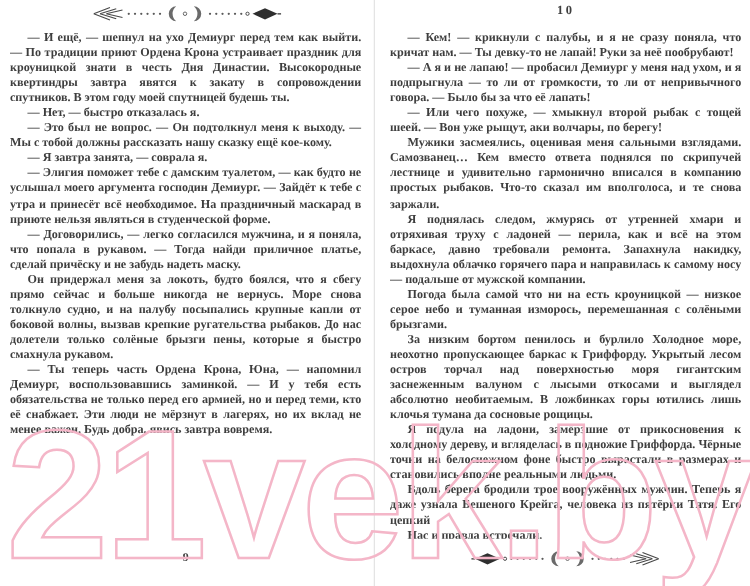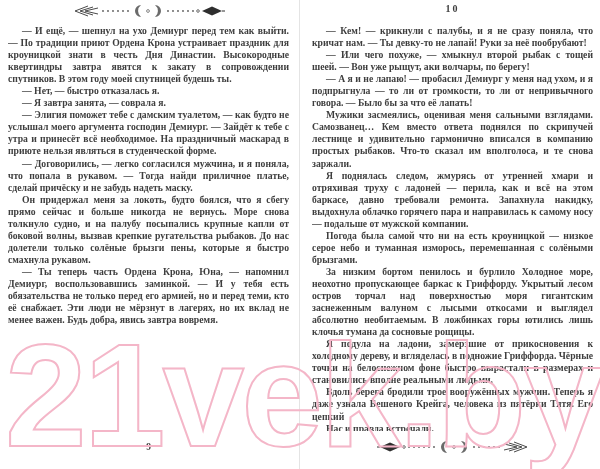--- a/index.html
+++ b/index.html
@@ -79,35 +79,36 @@
             <circle cx="120" cy="8" r="0.9"></circle>
         </g>
         <circle cx="125" cy="8" r="1.3" fill="none" stroke="#4a4a4a" stroke-width="0.8"></circle>
         <path d="M129,8 L139,3.5 L149,8 L139,12.5 Z" fill="#2e2e2e"></path>
         <path d="M149,8 L152,8" stroke="#2e2e2e" stroke-width="1"></path>
       </svg>
     </div>
     <div class="text-block">
         <p>— И ещё, — шепнул на ухо Демиург перед тем как выйти. — По традиции приют Ордена Крона устраивает праздник для кроуницкой знати в честь Дня Династии. Высокородные квертиндры завтра явятся к закату в сопровождении спутников. В этом году моей спутницей будешь ты.</p>
         <p>— Нет, — быстро отказалась я.</p>
+        <p>— Это был не вопрос. — Он подтолкнул меня к выходу. — Мы с тобой должны рассказать нашу сказку ещё кое-кому.</p>
         <p>— Я завтра занята, — соврала я.</p>
         <p>— Элигия поможет тебе с дамским туалетом, — как будто не услышал моего аргумента господин Демиург. — Зайдёт к тебе с утра и принесёт всё необходимое. На праздничный маскарад в приюте нельзя являться в студенческой форме.</p>
         <p>— Договорились, — легко согласился мужчина, и я поняла, что попала в рукавом. — Тогда найди приличное платье, сделай причёску и не забудь надеть маску.</p>
         <p>Он придержал меня за локоть, будто боялся, что я сбегу прямо сейчас и больше никогда не вернусь. Море снова толкнуло судно, и на палубу посыпались крупные капли от боковой волны, вызвав крепкие ругательства рыбаков. До нас долетели только солёные брызги пены, которые я быстро смахнула рукавом.</p>
         <p>— Ты теперь часть Ордена Крона, Юна, — напомнил Демиург, воспользовавшись заминкой. — И у тебя есть обязательства не только перед его армией, но и перед теми, кто её снабжает. Эти люди не мёрзнут в лагерях, но их вклад не менее важен. Будь добра, явись завтра вовремя.</p>
       </div>
     <div class="page-number">9</div>
   </div>
 
   <div class="page page-right">
     <div class="page-header">10</div>
     <div class="text-block">
         <p>— Кем! — крикнули с палубы, и я не сразу поняла, что кричат нам. — Ты девку-то не лапай! Руки за неё пообрубают!</p>
+        <p>— А я и не лапаю! — пробасил Демиург у меня над ухом, и я подпрыгнула — то ли от громкости, то ли от непривычного говора. — Было бы за что её лапать!</p>
         <p>— Или чего похуже, — хмыкнул второй рыбак с тощей шеей. — Вон уже рыщут, аки волчары, по берегу!</p>
-        <p>— А я и не лапаю! — пробасил Демиург у меня над ухом, и я подпрыгнула — то ли от громкости, то ли от непривычного говора. — Было бы за что её лапать!</p>
         <p>Мужики засмеялись, оценивая меня сальными взглядами. Самозванец… Кем вместо ответа поднялся по скрипучей лестнице и удивительно гармонично вписался в компанию простых рыбаков. Что-то сказал им вполголоса, и те снова заржали.</p>
         <p>Я поднялась следом, жмурясь от утренней хмари и отряхивая труху с ладоней — перила, как и всё на этом баркасе, давно требовали ремонта. Запахнула накидку, выдохнула облачко горячего пара и направилась к самому носу — подальше от мужской компании.</p>
         <p>Погода была самой что ни на есть кроуницкой — низкое серое небо и туманная изморось, перемешанная с солёными брызгами.</p>
         <p>За низким бортом пенилось и бурлило Холодное море, неохотно пропускающее баркас к Гриффорду. Укрытый лесом остров торчал над поверхностью моря гигантским заснеженным валуном с лысыми откосами и выглядел абсолютно необитаемым. В ложбинках горы ютились лишь клочья тумана да сосновые рощицы.</p>
         <p>Я подула на ладони, замёрзшие от прикосновения к холодному дереву, и вгляделась в подножие Гриффорда. Чёрные точки на белоснежном фоне быстро вырастали в размерах и становились вполне реальными людьми.</p>
         <p>Вдоль берега бродили трое вооружённых мужчин. Теперь я даже узнала Бешеного Крейга, человека из пятёрки Тятя. Его цепкий</p>
         <p>Нас и правда встречали.</p>
       </div>
     <div class="ornament-bottom">
       <svg class="mirrored" width="152" height="16" viewBox="0 0 152 16">

